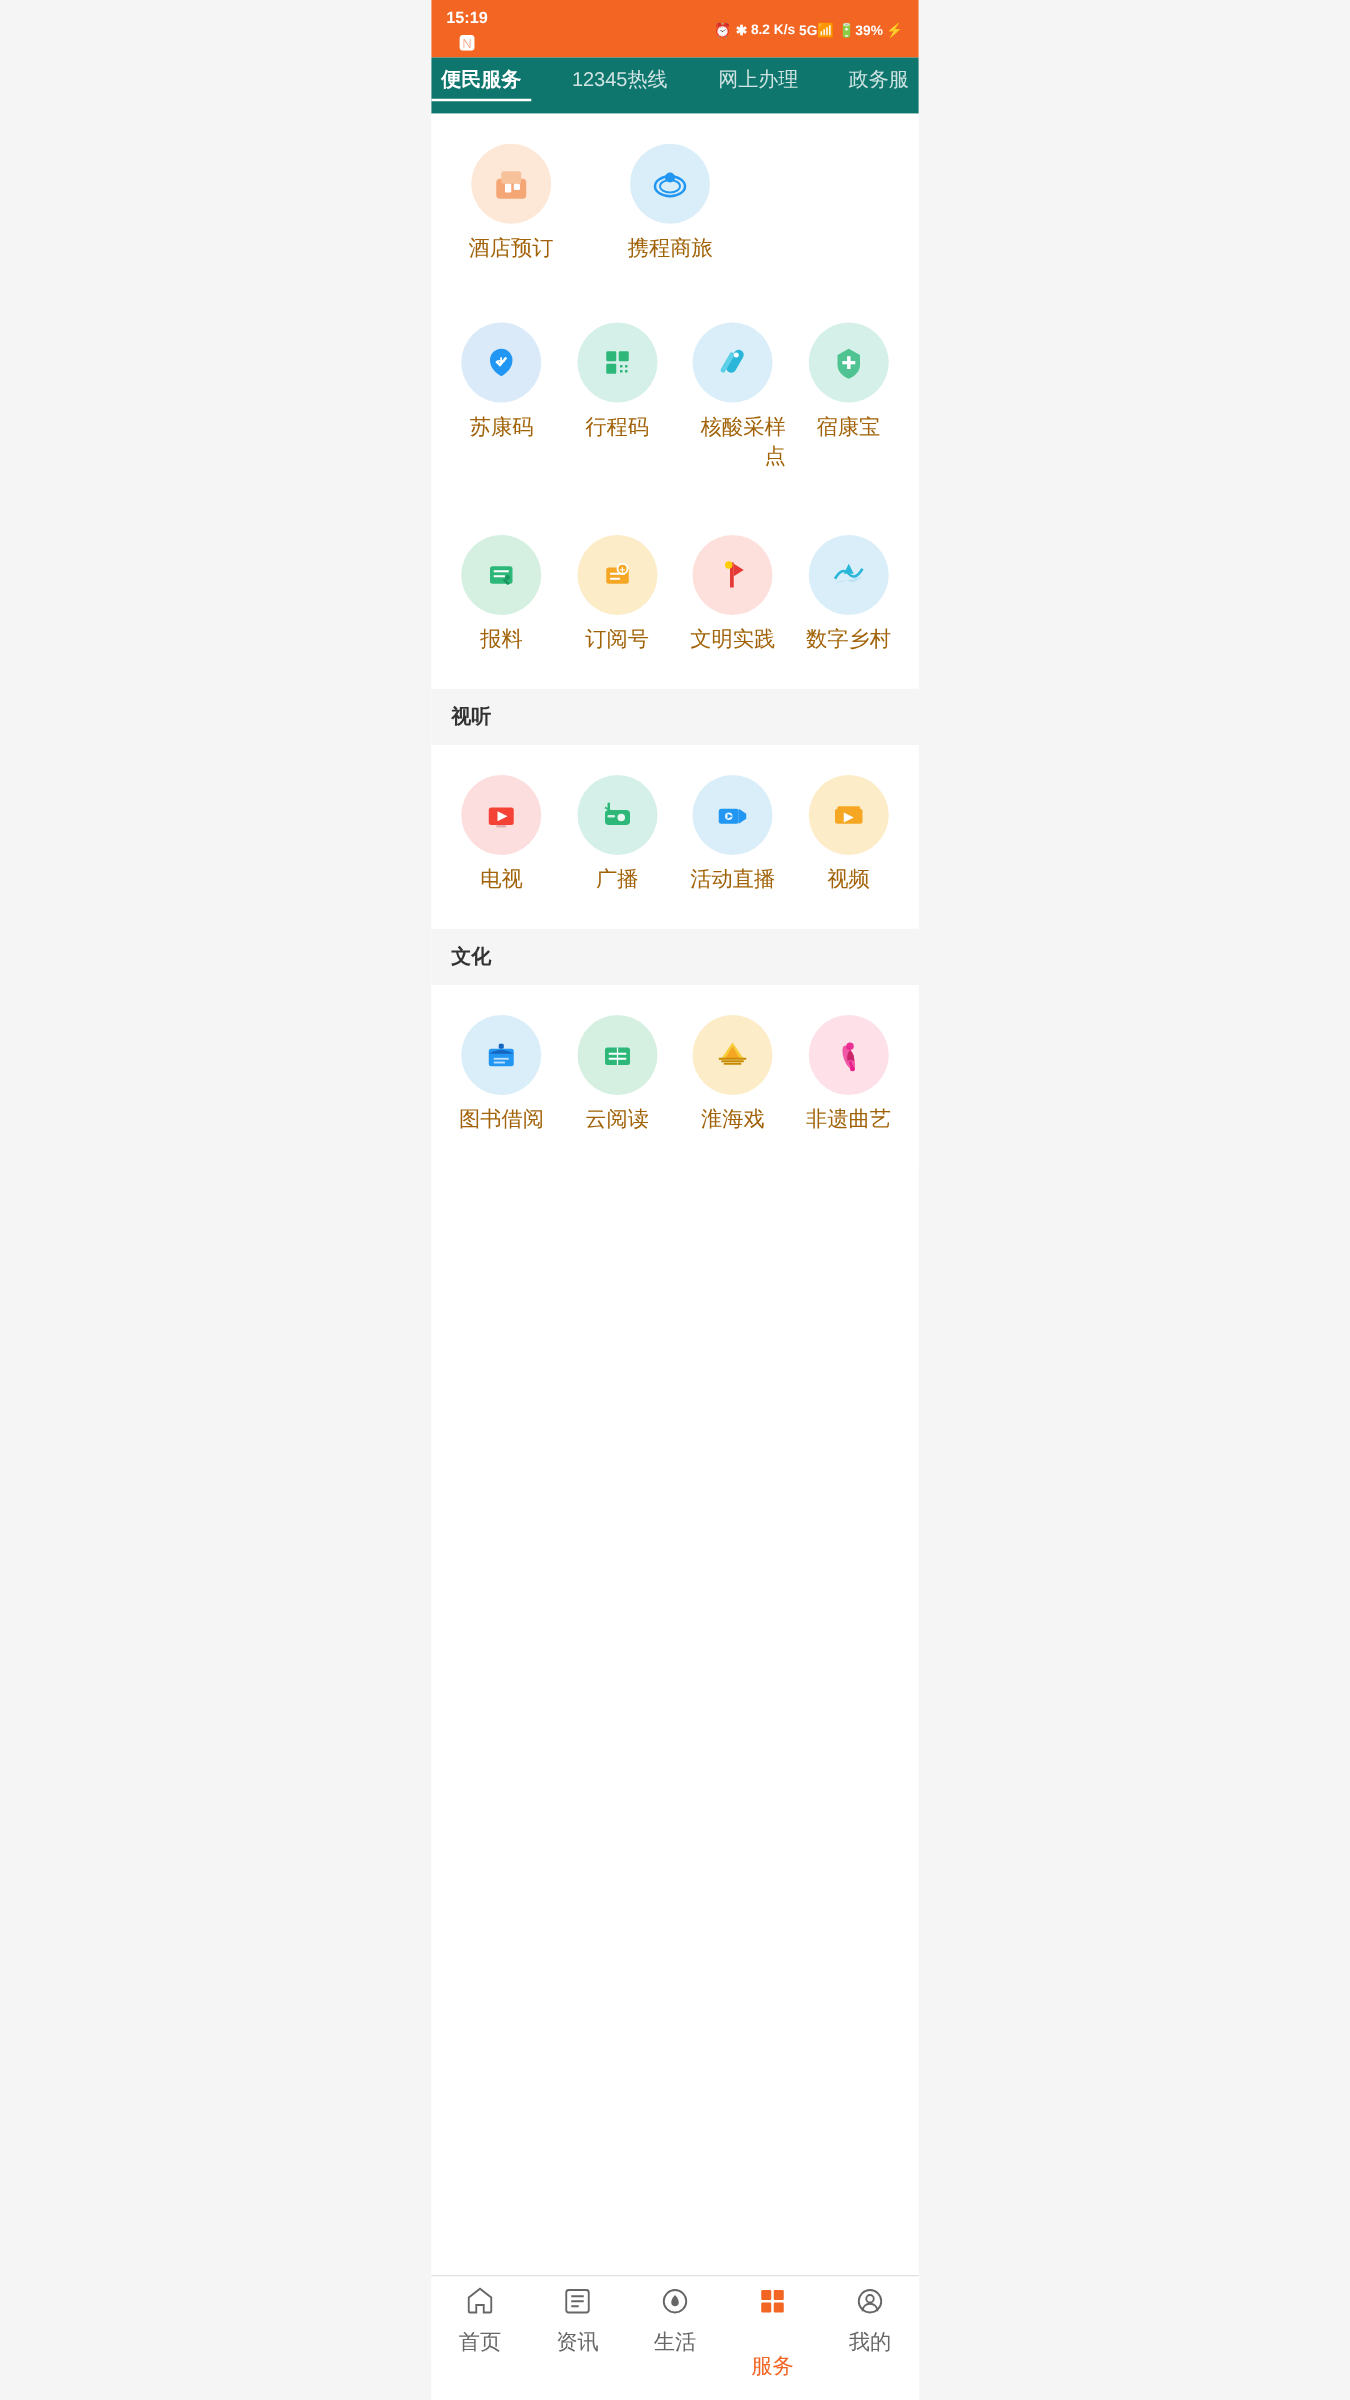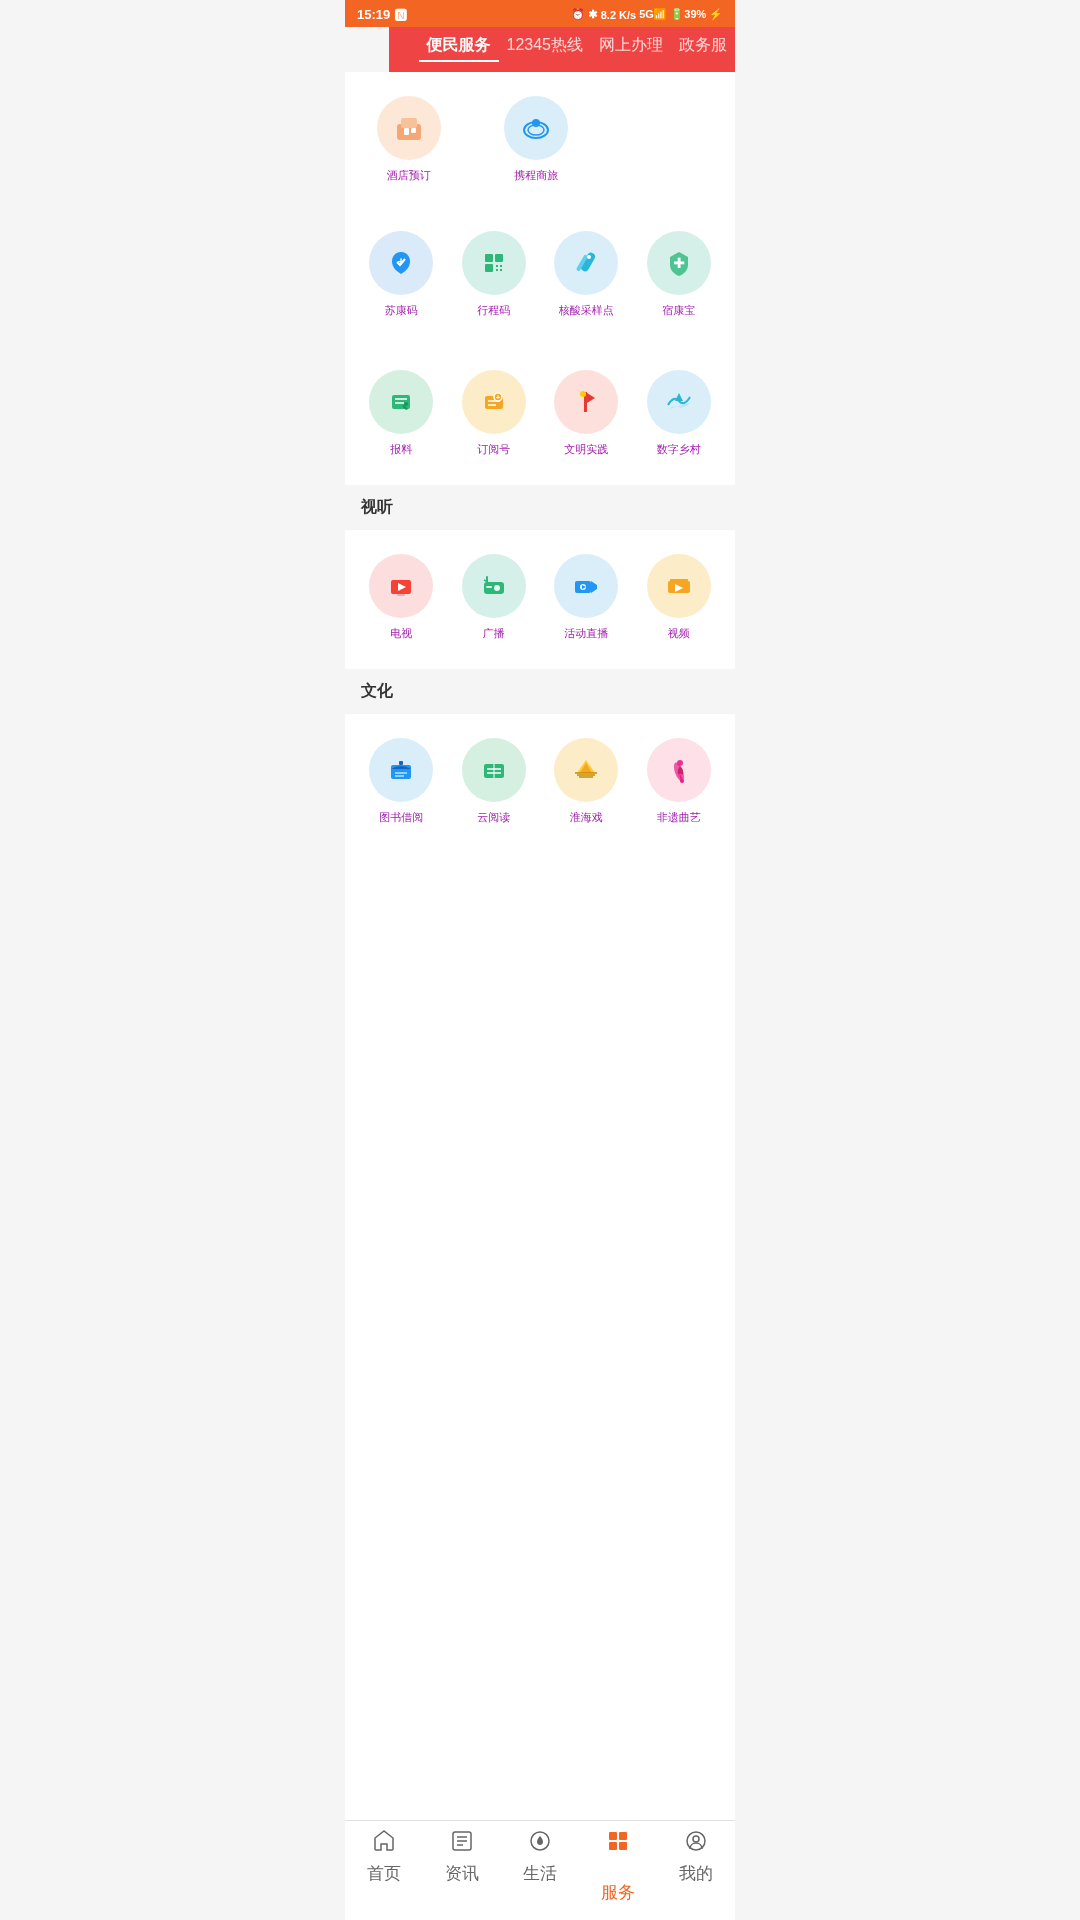--- a/index.html
+++ b/index.html
@@ -17,30 +17,29 @@
     .status-bar {
       background: #f26522;
       color: white;
       display: flex;
       justify-content: space-between;
       align-items: center;
       padding: 6px 12px 4px;
       font-size: 13px;
       font-weight: 600;
     }
-    .status-left { display: flex; align-items: center; gap: 4px; }
+    .status-left { display: flex; align-items: center; gap: 4px; flex-direction: column; }
     .status-right { display: flex; align-items: center; gap: 3px; font-size: 11px; }
 
     
     .nav-tabs {
-      background: #ef4444;
-      display: flex;
-      justify-content: flex-end;
+      background: #0f766e;
+      display: flex;
+      justify-content: space-between;
       padding: 4px 0 10px;
-      margin-left: 44px;
     }
     .nav-tab {
       color: rgba(255,255,255,0.8);
       font-size: 16px;
       font-weight: 500;
       padding: 4px 8px;
       cursor: pointer;
     }
     .nav-tab.active {
       color: white;
@@ -94,23 +93,23 @@
       height: 64px;
       border-radius: 50%;
       display: flex;
       align-items: center;
       justify-content: center;
       margin-bottom: 8px;
       font-size: 28px;
     }
 
     .icon-label {
-      font-size: 11px;
-      color: #a21caf;
-      text-align: left;
+      font-size: 17px;
+      color: #a16207;
+      text-align: right;
     }
 
     
     .bottom-nav {
       position: fixed;
       bottom: 0;
       width: 390px;
       background: white;
       border-top: 1px solid #e0e0e0;
       display: flex;

